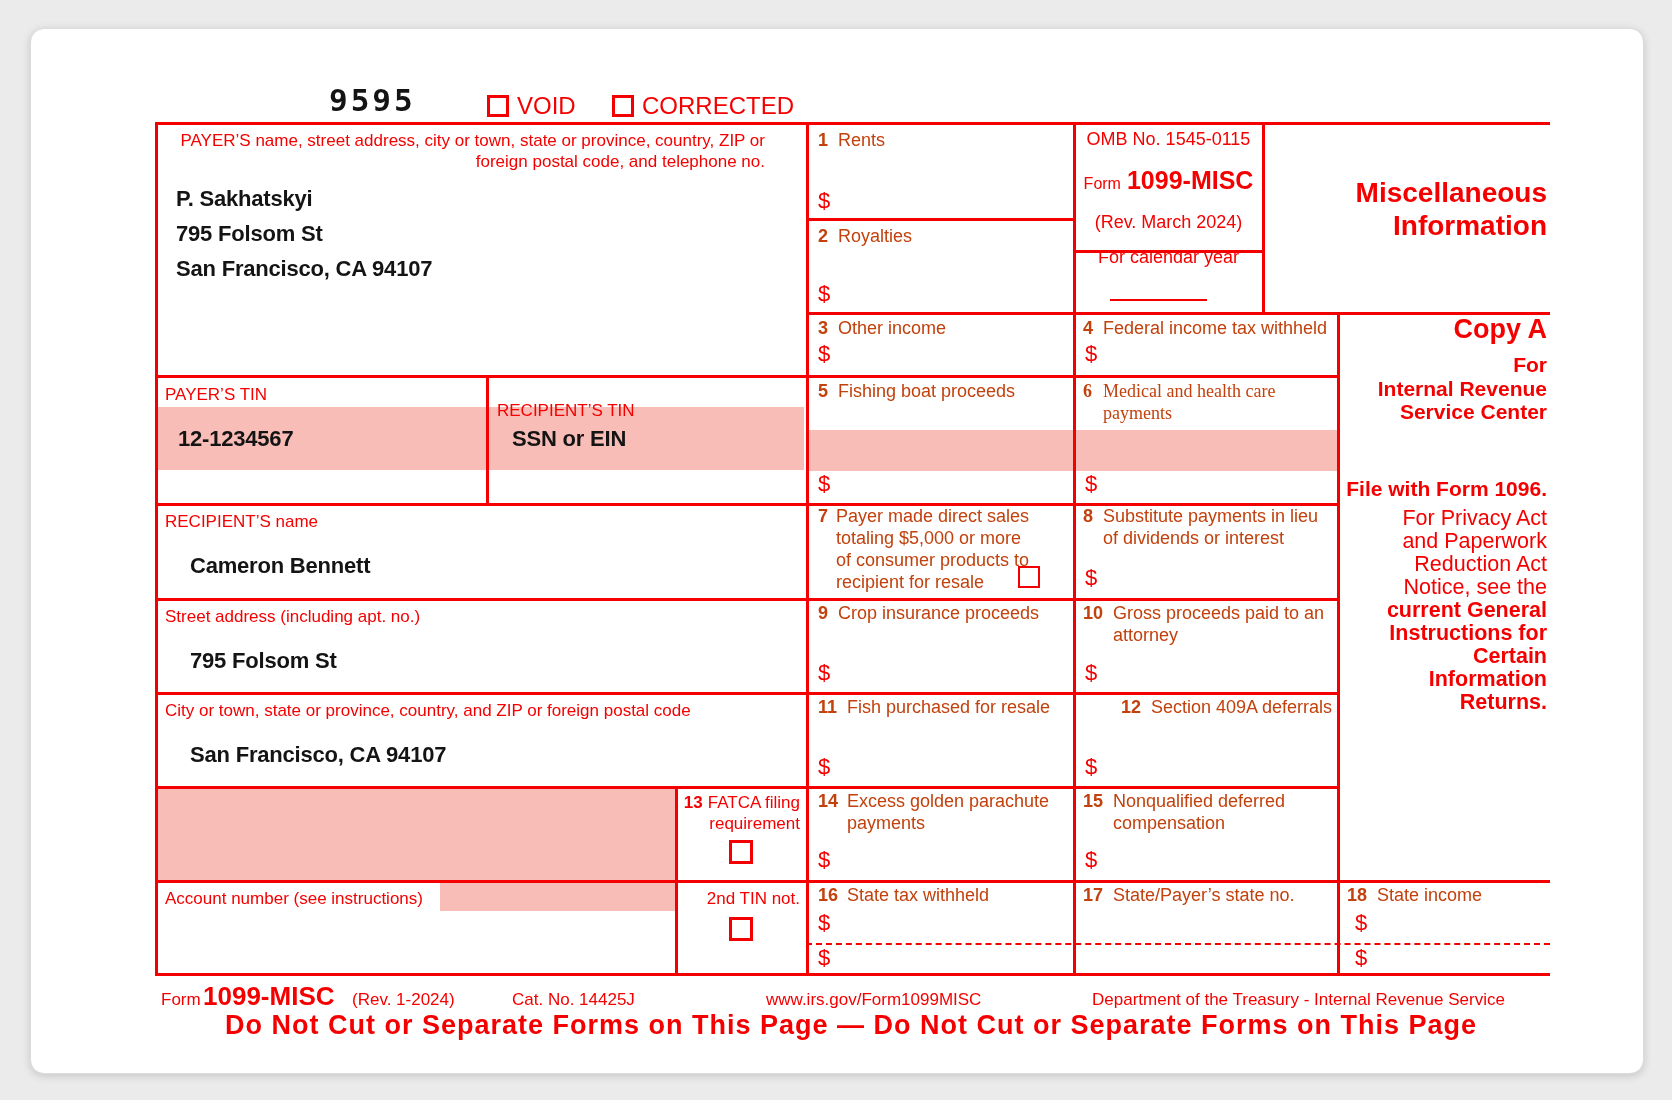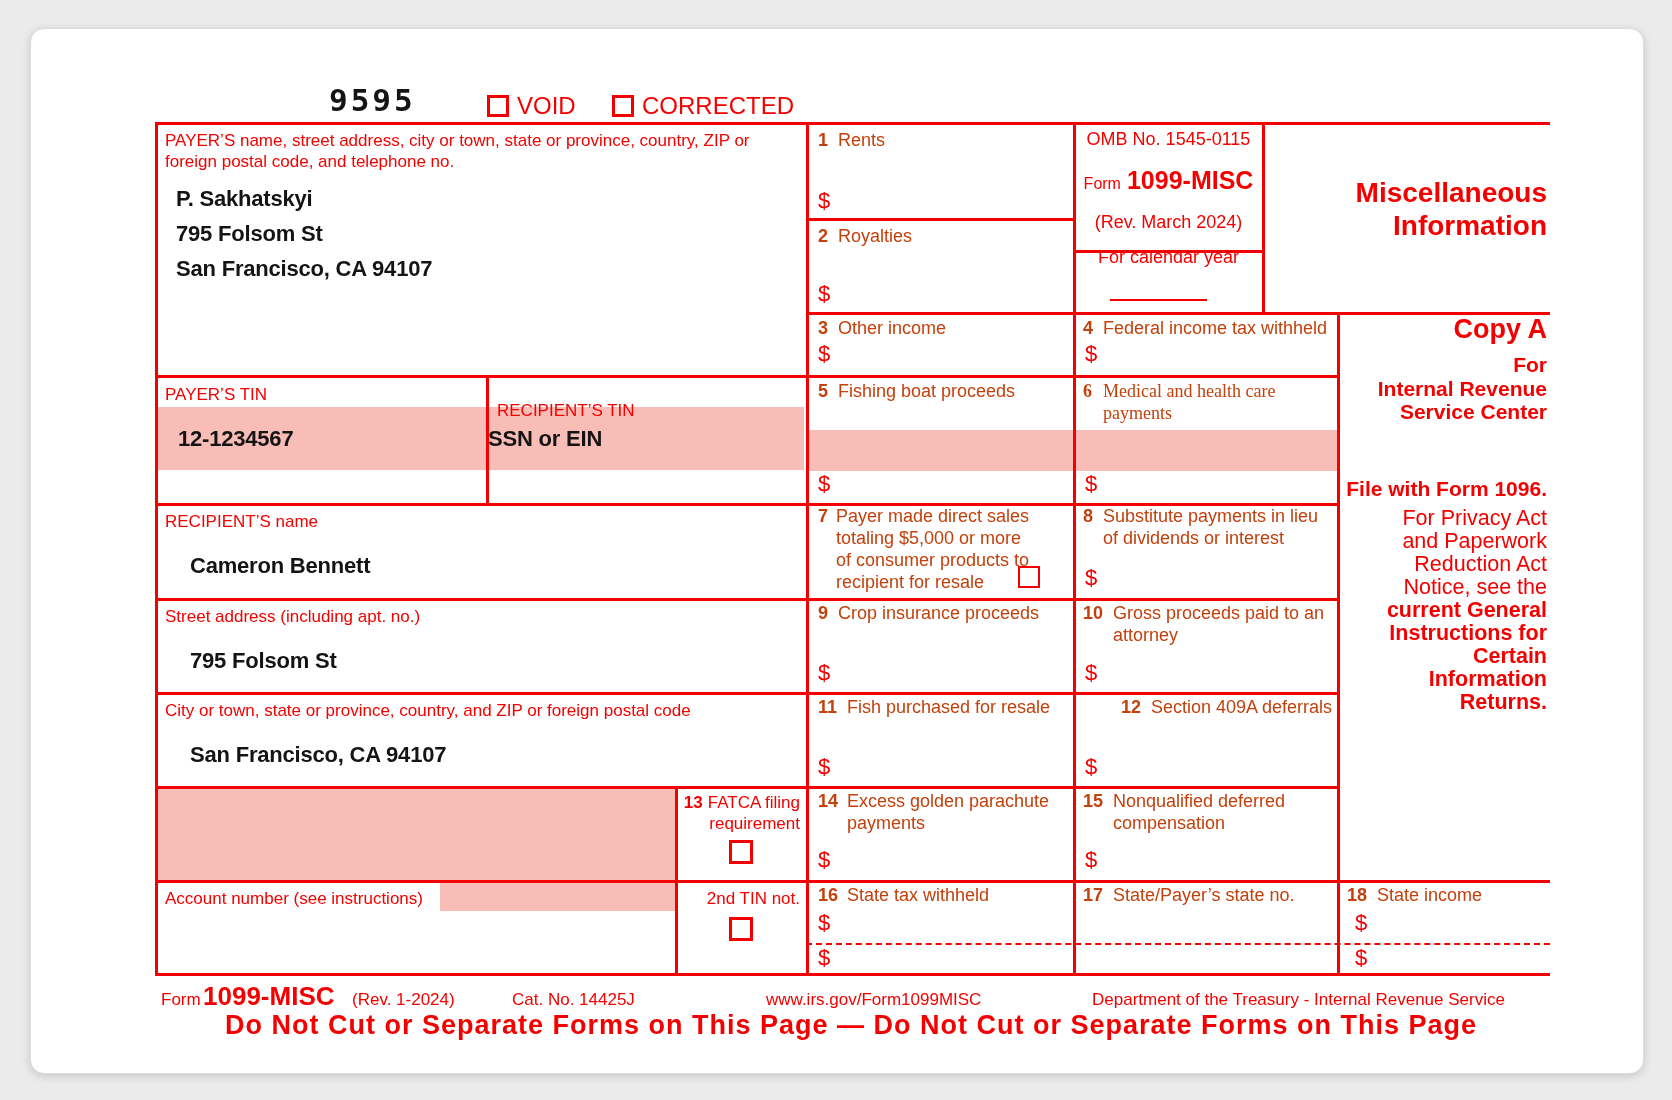--- a/index.html
+++ b/index.html
@@ -65,29 +65,29 @@
 <div class="uline" style="left:1110px;top:299px;width:97px;"></div>
 
 <div class="vl" style="left:155px;top:122px;height:854px;"></div>
 <div class="vl" style="left:486px;top:375px;height:128px;"></div>
 <div class="vl" style="left:675px;top:786px;height:187px;"></div>
 <div class="vl" style="left:806px;top:122px;height:851px;"></div>
 <div class="vl" style="left:1073px;top:122px;height:851px;"></div>
 <div class="vl" style="left:1262px;top:122px;height:190px;"></div>
 <div class="vl" style="left:1337px;top:312px;height:664px;"></div>
 
-<div class="t lbl" style="left:165px;top:130px;width:600px;">PAYER’S name, street address, city or town, state or province, country, ZIP or foreign postal code, and telephone no.</div>
+<div class="t lbl" style="left:165px;top:130px;width:600px;text-align:right;">PAYER’S name, street address, city or town, state or province, country, ZIP or foreign postal code, and telephone no.</div>
 <div class="t val" style="left:176px;top:186px;">P. Sakhatskyi</div>
 <div class="t val" style="left:176px;top:221px;">795 Folsom St</div>
 <div class="t val" style="left:176px;top:256px;">San Francisco, CA 94107</div>
 
 <div class="t lbl" style="left:165px;top:384px;">PAYER’S TIN</div>
 <div class="t lbl" style="left:497px;top:400px;">RECIPIENT’S TIN</div>
 <div class="t val" style="left:178px;top:426px;">12-1234567</div>
-<div class="t val" style="left:488px;top:426px;">SSN or EIN</div>
+<div class="t val" style="left:512px;top:426px;">SSN or EIN</div>
 
 <div class="t lbl" style="left:165px;top:511px;">RECIPIENT’S name</div>
 <div class="t val" style="left:190px;top:553px;">Cameron Bennett</div>
 <div class="t lbl" style="left:165px;top:606px;">Street address (including apt. no.)</div>
 <div class="t val" style="left:190px;top:648px;">795 Folsom St</div>
 <div class="t lbl" style="left:165px;top:700px;">City or town, state or province, country, and ZIP or foreign postal code</div>
 <div class="t val" style="left:190px;top:742px;">San Francisco, CA 94107</div>
 
 <div class="t lbl rt" style="left:678px;top:792px;width:122px;"><span class="b" style="margin-right:5px;">13</span><span>FATCA filing requirement</span></div>
 <span class="cb" style="left:729px;top:840px;width:24px;height:24px;"></span>

